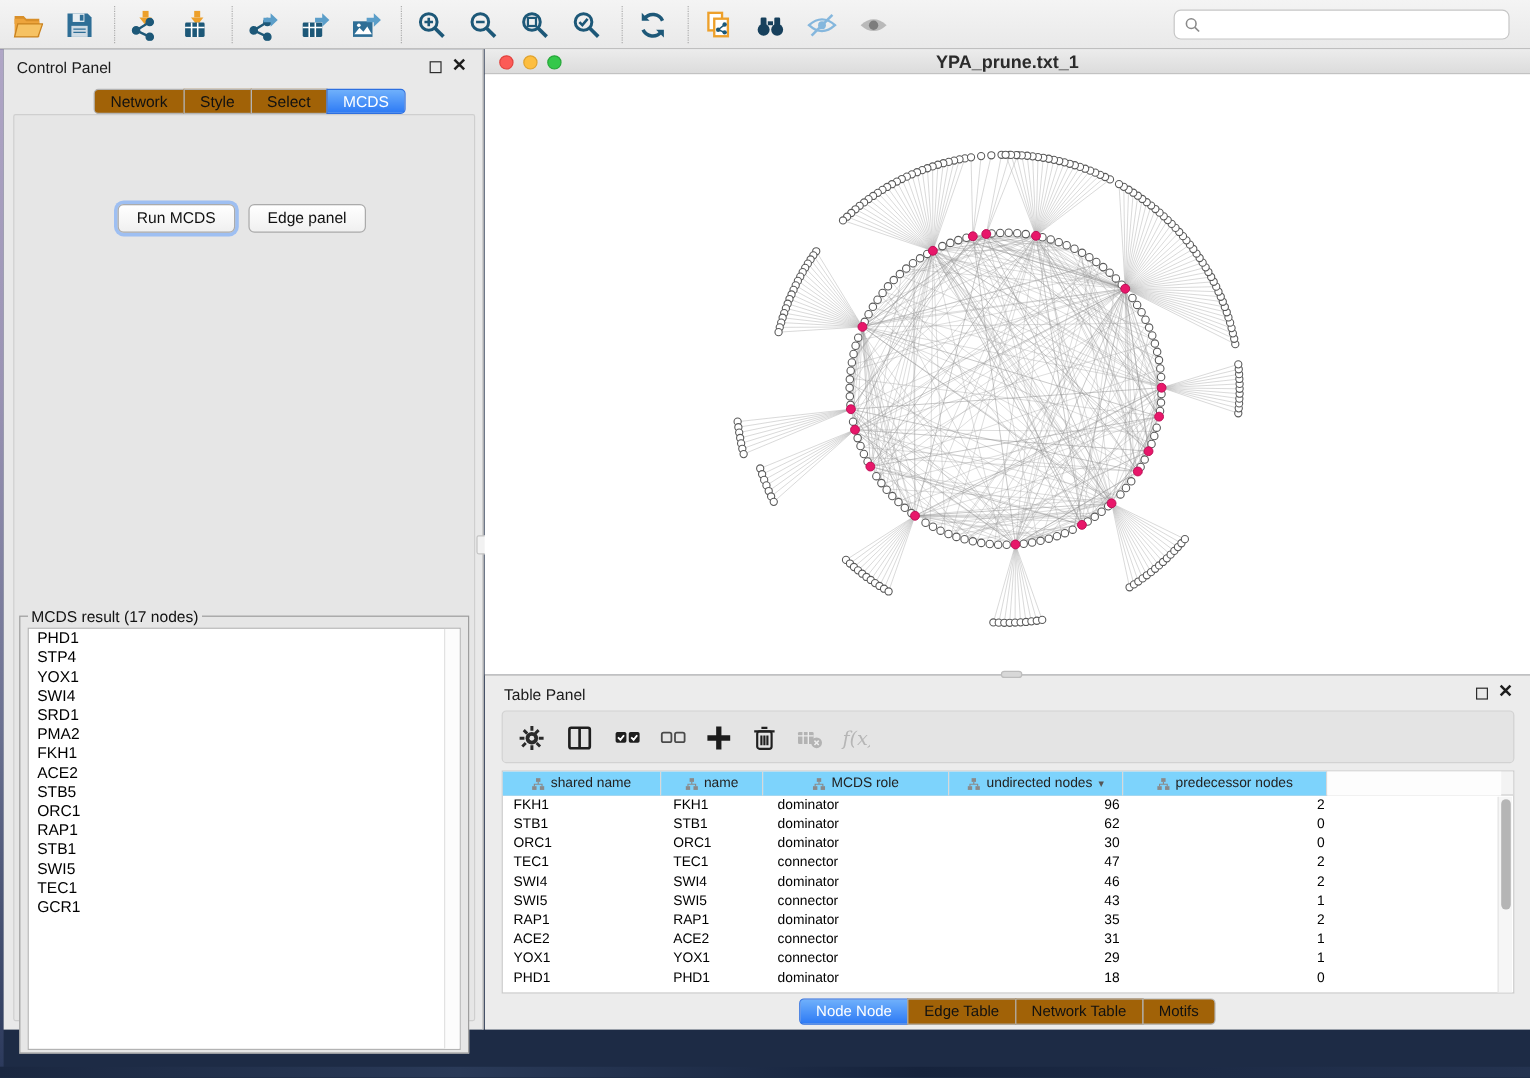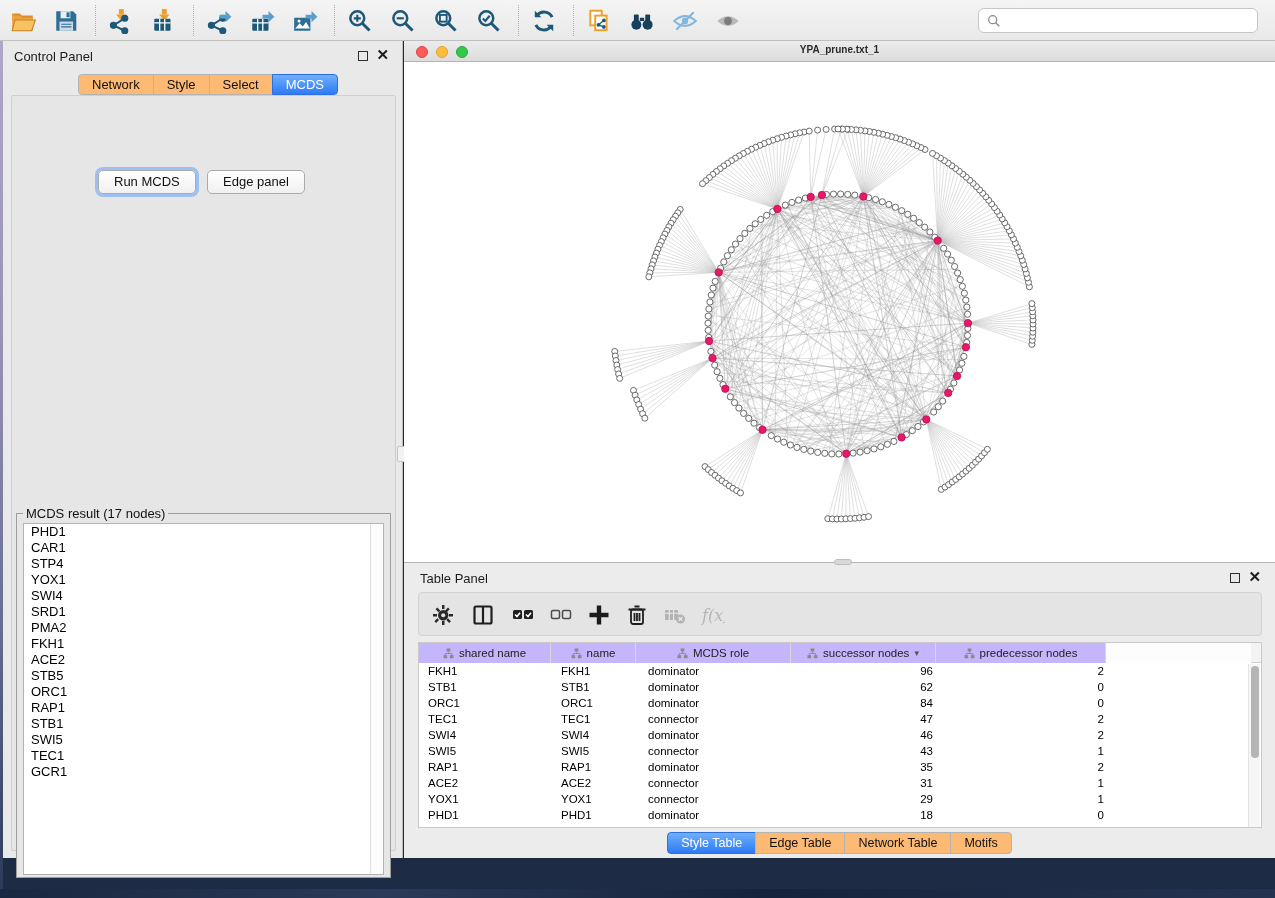--- a/index.html
+++ b/index.html
@@ -27,21 +27,21 @@
   
   .control-panel { position:absolute; left:3px; top:41px; width:400px; height:817px;
     background:#e9e9e9; border-right:1px solid #bdbdbd; }
   .panel-head { position:relative; height:30px; }
   .panel-title { position:absolute; left:11px; top:8px; font-size:13px; color:#1c1c1c; }
   .float-btn { position:absolute; width:10px; height:10px; border:1.6px solid #2d2d2d; top:10px; cursor:pointer; background:#e9e9e9; }
   .close-btn { position:absolute; top:5px; font-size:15px; font-weight:900; color:#1c1c1c; cursor:pointer; line-height:18px; }
   .cp-float { right:34px; } .cp-close { right:13px; }
 
   .cp-tabs { position:absolute; left:75px; top:33px; height:21px; display:flex; }
-  .tab { height:21px; padding:0 13px; background:#fdba74; border:1px solid #b3b3b3; margin-left:-1px;
+  .tab { height:21px; padding:0 13px; background:#a16207; border:1px solid #b3b3b3; margin-left:-1px;
     font-size:13px; line-height:20px; color:#111; cursor:pointer; }
   .tab:first-child { border-radius:4px 0 0 4px; margin-left:0; }
   .tab:last-child { border-radius:0 4px 4px 0; }
   .tab.active { background:linear-gradient(#6fb0fb,#2d7af5); border-color:#2d6fe0; color:#fff; }
 
   .cp-inner { position:absolute; left:8px; top:54px; width:385px; height:756px;
     background:#e6e6e6; border:1px solid #cfcfcf; border-radius:2px; }
   .opt-label { position:absolute; left:0; width:100%; top:22px; text-align:center; font-size:13px; color:#111; }
   .opt-select { position:absolute; left:36px; top:40px; width:312px; height:24px; background:#fff;
     border:1px solid #b5b5b5; border-radius:5px; cursor:pointer; }
@@ -67,41 +67,41 @@
   .mcds-item { font-size:13px; line-height:16px; padding-left:7px; color:#000; cursor:default; }
 
   
   .net-window { position:absolute; left:404px; top:41px; width:871px; height:521px; background:#fff; }
   .net-titlebar { position:absolute; left:0; top:0; width:100%; height:21px;
     background:linear-gradient(#ececec,#dcdcdc); border-bottom:1px solid #b5b5b5; }
   .tl { position:absolute; top:4.5px; width:12px; height:12px; border-radius:50%; cursor:pointer; }
   .tl-red { left:12px; background:#fc5b57; border:1px solid #e2433f; }
   .tl-yellow { left:32px; background:#fdbe40; border:1px solid #e0a32e; }
   .tl-green { left:52px; background:#34c84a; border:1px solid #27a83a; }
-  .net-title { position:absolute; width:100%; top:3px; text-align:center; font-size:10px; font-weight:700; color:#2b2b2b; }
+  .net-title { position:absolute; width:100%; top:3px; text-align:center; font-size:15px; font-weight:700; color:#2b2b2b; }
   .net-canvas { position:absolute; left:0; top:21px; width:871px; height:500px; background:#fff; overflow:hidden; }
 
   .vsplit-grip { position:absolute; left:397px; top:446px; width:9px; height:16px;
     background:#f2f2f2; border:1px solid #c4c4c4; border-radius:2px; cursor:col-resize; }
 
   
   .table-panel { position:absolute; left:404px; top:562px; width:871px; height:296px;
     background:#ececec; border-top:1px solid #b5b5b5; }
   .tp-float { right:35px; } .tp-close { right:14px; }
   .splitter-grip { position:absolute; left:430px; top:-4px; width:18px; height:6px;
     background:#d8d8d8; border:1px solid #bdbdbd; border-radius:3px; cursor:row-resize; }
   .tp-toolbar { position:absolute; left:14px; top:29px; width:844px; height:44px;
     background:#e4e4e4; border:1px solid #d2d2d2; border-radius:4px; }
   .tp-icon { position:absolute; top:10px; width:24px; height:24px; cursor:pointer; }
   .tp-icon svg { width:24px; height:24px; display:block; }
   .tp-icon.disabled { cursor:default; }
 
   .ntable { position:absolute; left:14px; top:79px; width:844px; height:186px; background:#fff; border:1px solid #c9c9c9; }
   .th-row { position:absolute; left:0; top:0; width:100%; height:20px; background:#f3f3f3; border-bottom:1px solid #cfcfcf; }
-  .th { position:absolute; top:0; height:20px; background:#c4b5fd; border-right:1px solid #d8d8d8;
+  .th { position:absolute; top:0; height:20px; background:#7dd3fc; border-right:1px solid #d8d8d8;
     display:flex; align-items:center; justify-content:center; gap:5px; font-size:11.5px; color:#222; cursor:pointer; }
   .th svg { width:11px; height:11px; }
   .th .sort { font-size:9px; color:#555; }
   .tb-body { position:absolute; left:0; top:20px; width:100%; height:165px; overflow:hidden; }
   .tr { position:relative; height:16px; cursor:default; }
   .td { position:absolute; top:0; font-size:11.5px; line-height:16px; color:#000; white-space:nowrap; }
   .t-scroll { position:absolute; right:1px; top:21px; width:12px; height:163px; background:#f6f6f6; border-left:1px solid #e4e4e4; }
   .t-thumb { position:absolute; left:1.5px; top:2px; width:8px; height:92px; background:#b5b5b5; border-radius:4px; cursor:pointer; }
 
   .bottom-tabs { position:absolute; left:0; top:269px; width:100%; display:flex; justify-content:center; }
@@ -301,21 +301,20 @@
     <div class="cp-inner">
       <div class="btn-row">
         <button class="pbtn run-btn">Run MCDS</button>
         <button class="pbtn closep-btn">Edge panel</button>
       </div>
       <fieldset class="mcds">
         <legend>MCDS result (17 nodes)</legend>
         <div class="mcds-list" id="mcds-list">
           <div class="mcds-scroll"></div>
         <div class="mcds-item">PHD1</div>
-            <div class="mcds-item">CAR1</div>
             <div class="mcds-item">STP4</div>
             <div class="mcds-item">YOX1</div>
             <div class="mcds-item">SWI4</div>
             <div class="mcds-item">SRD1</div>
             <div class="mcds-item">PMA2</div>
             <div class="mcds-item">FKH1</div>
             <div class="mcds-item">ACE2</div>
             <div class="mcds-item">STB5</div>
             <div class="mcds-item">ORC1</div>
             <div class="mcds-item">RAP1</div>
@@ -1194,21 +1193,21 @@
           </div>
           <div class="th" style="left: 372px; width: 145px;">
             <svg viewBox="0 0 12 12">
               <g fill="#8a8a8a">
                 <rect x="4" y="0.5" width="4" height="3.4"></rect>
                 <rect x="0.5" y="7.8" width="4" height="3.4"></rect>
                 <rect x="7.5" y="7.8" width="4" height="3.4"></rect>
                 <path d="M6 4v2M2.5 7.8V6h7v1.8" stroke="#8a8a8a" fill="none"></path>
               </g>
             </svg>
-            <span>successor nodes</span>
+            <span>undirected nodes</span>
             <span class="sort">▾</span>
           </div>
           <div class="th" style="left: 517px; width: 170px;">
             <svg viewBox="0 0 12 12">
               <g fill="#8a8a8a">
                 <rect x="4" y="0.5" width="4" height="3.4"></rect>
                 <rect x="0.5" y="7.8" width="4" height="3.4"></rect>
                 <rect x="7.5" y="7.8" width="4" height="3.4"></rect>
                 <path d="M6 4v2M2.5 7.8V6h7v1.8" stroke="#8a8a8a" fill="none"></path>
               </g>
@@ -1229,21 +1228,21 @@
             <span class="td" style="left: 9px;">STB1</span>
             <span class="td" style="left: 142px;">STB1</span>
             <span class="td" style="left: 229px;">dominator</span>
             <span class="td" style="right: 328px;">62</span>
             <span class="td" style="right: 157px;">0</span>
           </div>
           <div class="tr">
             <span class="td" style="left: 9px;">ORC1</span>
             <span class="td" style="left: 142px;">ORC1</span>
             <span class="td" style="left: 229px;">dominator</span>
-            <span class="td" style="right: 328px;">84</span>
+            <span class="td" style="right: 328px;">30</span>
             <span class="td" style="right: 157px;">0</span>
           </div>
           <div class="tr">
             <span class="td" style="left: 9px;">TEC1</span>
             <span class="td" style="left: 142px;">TEC1</span>
             <span class="td" style="left: 229px;">connector</span>
             <span class="td" style="right: 328px;">47</span>
             <span class="td" style="right: 157px;">2</span>
           </div>
           <div class="tr">
@@ -1287,21 +1286,21 @@
             <span class="td" style="left: 229px;">dominator</span>
             <span class="td" style="right: 328px;">18</span>
             <span class="td" style="right: 157px;">0</span>
           </div>
         </div>
       <div class="t-scroll">
         <div class="t-thumb"></div>
       </div>
     </div>
     <div class="bottom-tabs" id="bottom-tabs">
-        <div class="tab active">Style Table</div>
+        <div class="tab active">Node Node</div>
         <div class="tab">Edge Table</div>
         <div class="tab">Network Table</div>
         <div class="tab">Motifs</div>
       </div>
   </div>
 
 
 </div>
 
 </body></html>

